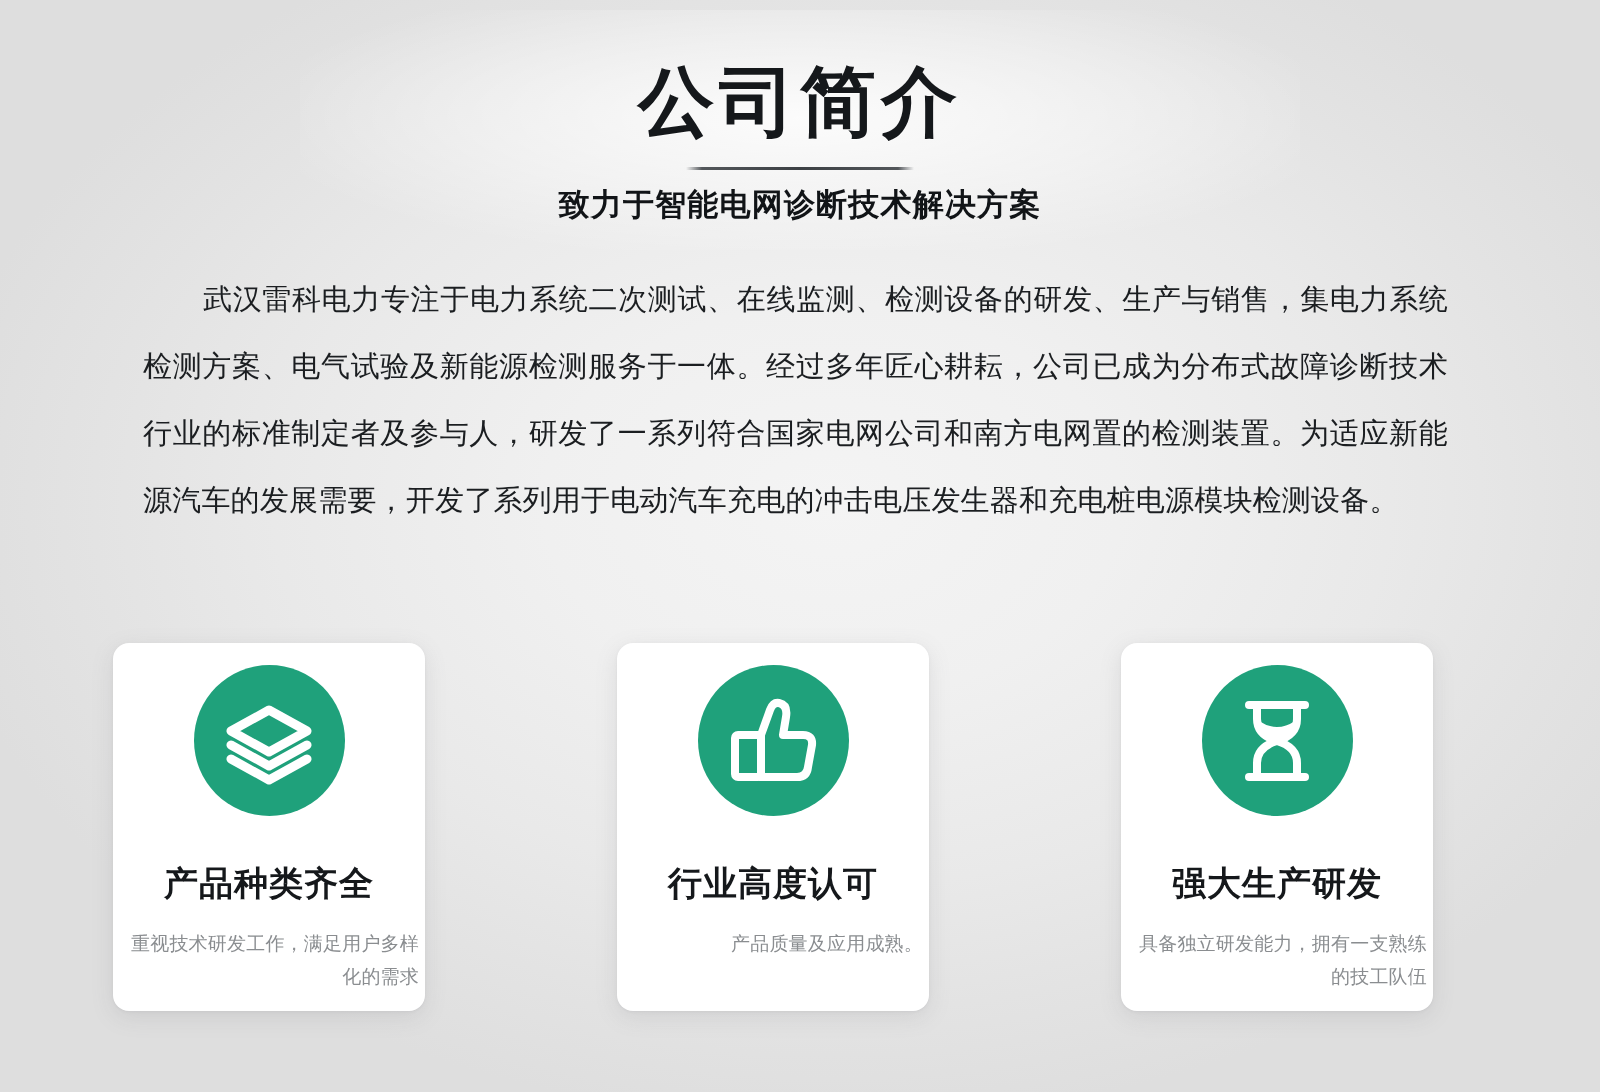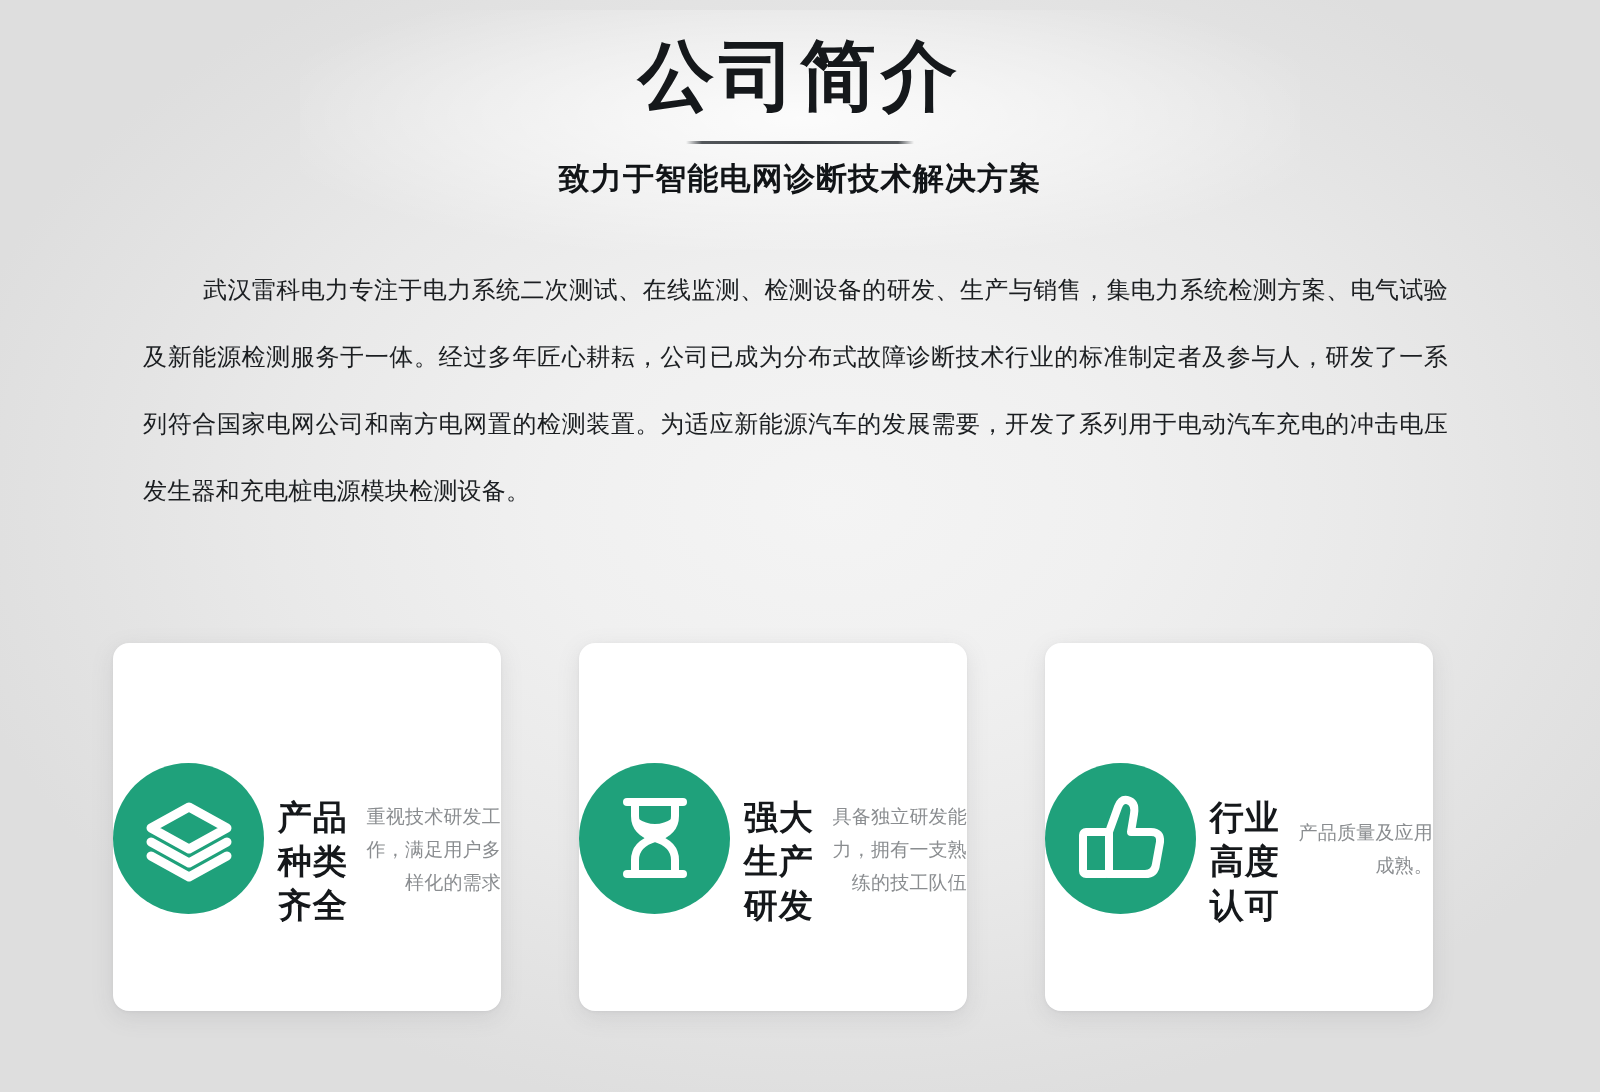--- a/index.html
+++ b/index.html
@@ -43,21 +43,21 @@
   
   .header {
     position: absolute;
     left: 0;
     top: 0;
     width: 1600px;
     text-align: center;
   }
 
   .main-title {
-    margin-top: 30px;
+    margin-top: 56px;
     font-size: 76px;
     line-height: 92px;
     font-weight: 700;
     letter-spacing: 5px;
     color: #15181b;
     text-shadow: 0 1px 0 rgba(255,255,255,0.6);
   }
 
   .title-divider {
     width: 228px;
@@ -77,51 +77,51 @@
     line-height: 40px;
     font-weight: 700;
     letter-spacing: 1.2px;
     color: #111417;
   }
 
   
   .intro-paragraph {
     position: absolute;
     left: 143px;
-    top: 256px;
+    top: 266px;
     width: 1305px;
-    font-size: 24px;
+    font-size: 29px;
     line-height: 67px;
     letter-spacing: 0.2px;
     color: #1b1e21;
     text-align: justify;
     text-indent: 60px;
     text-justify: inter-ideograph;
   }
 
   
   .cards {
     position: absolute;
     left: 113px;
     top: 643px;
     width: 1320px;
     height: 368px;
     display: flex;
     justify-content: space-between;
   }
 
   .card {
-    width: 388px;
+    width: 312px;
     height: 368px;
     background: #ffffff;
     border-radius: 16px;
     box-shadow: 0 6px 22px rgba(120,120,125,0.16),
                 0 1px 3px rgba(120,120,125,0.10);
     display: flex;
-    flex-direction: row;
+    flex-direction: column;
     align-items: center;
     padding-top: 22px;
   }
 
   .card-icon-circle {
     width: 151px;
     height: 151px;
     border-radius: 50%;
     background: #1fa17b;
     display: flex;
@@ -176,48 +176,48 @@
         <svg width="100" height="100" viewBox="0 0 100 100" aria-hidden="true">
           <g fill="none" stroke="#ffffff" stroke-width="9" stroke-linejoin="round" stroke-linecap="round">
             <polygon points="50,19 88,40 50,61 12,40"></polygon>
             <polyline points="12,54 50,75 88,54"></polyline>
             <polyline points="12,68 50,89 88,68"></polyline>
           </g>
         </svg>
       </div>
       <div class="card-title">产品种类齐全</div>
       <div class="card-desc">重视技术研发工作，满足用户多样化的需求</div>
+    </div>
+
+    <div class="card">
+      <div class="card-icon-circle">
+        <svg width="100" height="100" viewBox="0 0 100 100" aria-hidden="true">
+          <g fill="none" stroke="#ffffff" stroke-width="8" stroke-linejoin="round" stroke-linecap="round">
+            <path d="M38 44 L38 86"></path>
+            <rect x="12" y="44" width="26" height="42" rx="3"></rect>
+            <path d="M38 44 L38 86 L74 86 Q84 86 85 76 L89 54 Q90 44 80 44 L60 44
+                     L63 26 Q65 14 56 12 Q50 11 47 19 L38 44 Z"></path>
+          </g>
+        </svg>
+      </div>
+      <div class="card-title">行业高度认可</div>
+      <div class="card-desc">产品质量及应用成熟。</div>
     </div>
 
     <div class="card">
       <div class="card-icon-circle">
         <svg width="100" height="100" viewBox="0 0 100 100" aria-hidden="true">
           <g fill="none" stroke="#ffffff" stroke-width="8" stroke-linejoin="round" stroke-linecap="round">
             <line x1="22" y1="14" x2="78" y2="14"></line>
             <line x1="22" y1="86" x2="78" y2="86"></line>
             <path d="M30 14 L30 28 Q30 44 50 50 Q70 44 70 28 L70 14"></path>
             <path d="M30 86 L30 72 Q30 56 50 50 Q70 56 70 72 L70 86"></path>
           </g>
           <path d="M32 30 Q50 42 68 30 Q62 47 50 50 Q38 47 32 30 Z" fill="#ffffff" stroke="none"></path>
         </svg>
       </div>
       <div class="card-title">强大生产研发</div>
       <div class="card-desc">具备独立研发能力，拥有一支熟练的技工队伍</div>
     </div>
 
-    <div class="card">
-      <div class="card-icon-circle">
-        <svg width="100" height="100" viewBox="0 0 100 100" aria-hidden="true">
-          <g fill="none" stroke="#ffffff" stroke-width="8" stroke-linejoin="round" stroke-linecap="round">
-            <path d="M38 44 L38 86"></path>
-            <rect x="12" y="44" width="26" height="42" rx="3"></rect>
-            <path d="M38 44 L38 86 L74 86 Q84 86 85 76 L89 54 Q90 44 80 44 L60 44
-                     L63 26 Q65 14 56 12 Q50 11 47 19 L38 44 Z"></path>
-          </g>
-        </svg>
-      </div>
-      <div class="card-title">行业高度认可</div>
-      <div class="card-desc">产品质量及应用成熟。</div>
-    </div>
-
   </div>
 
 </div>
 
 </body></html>

